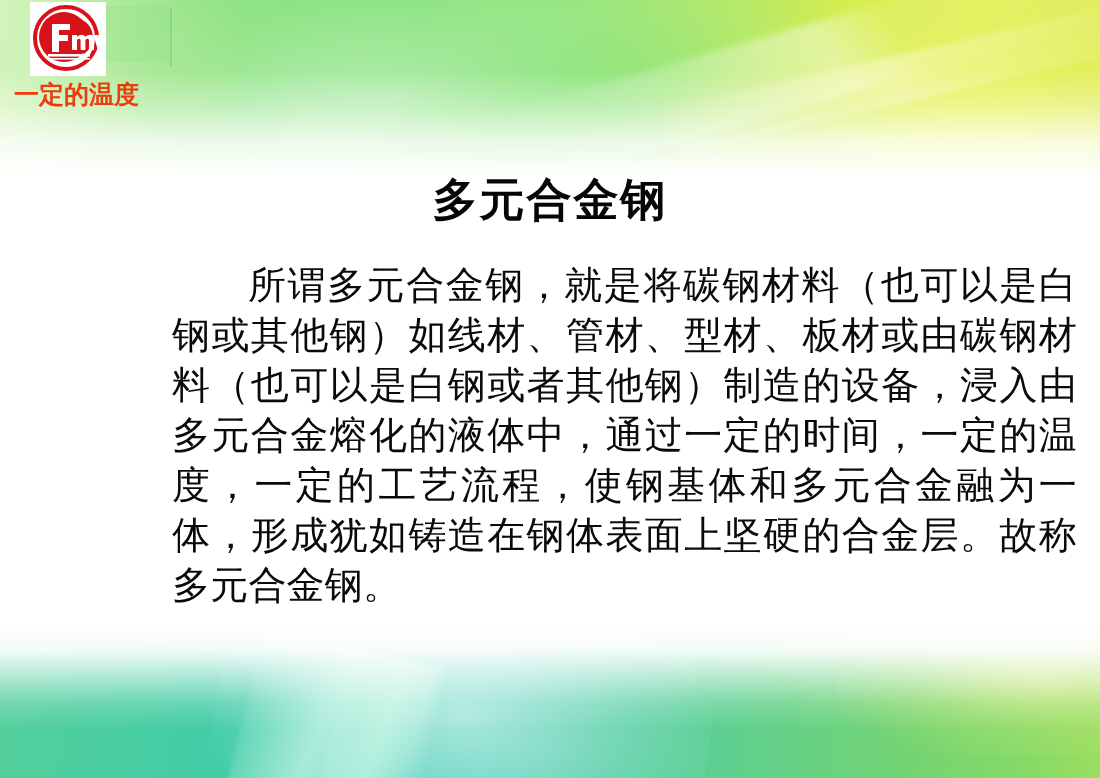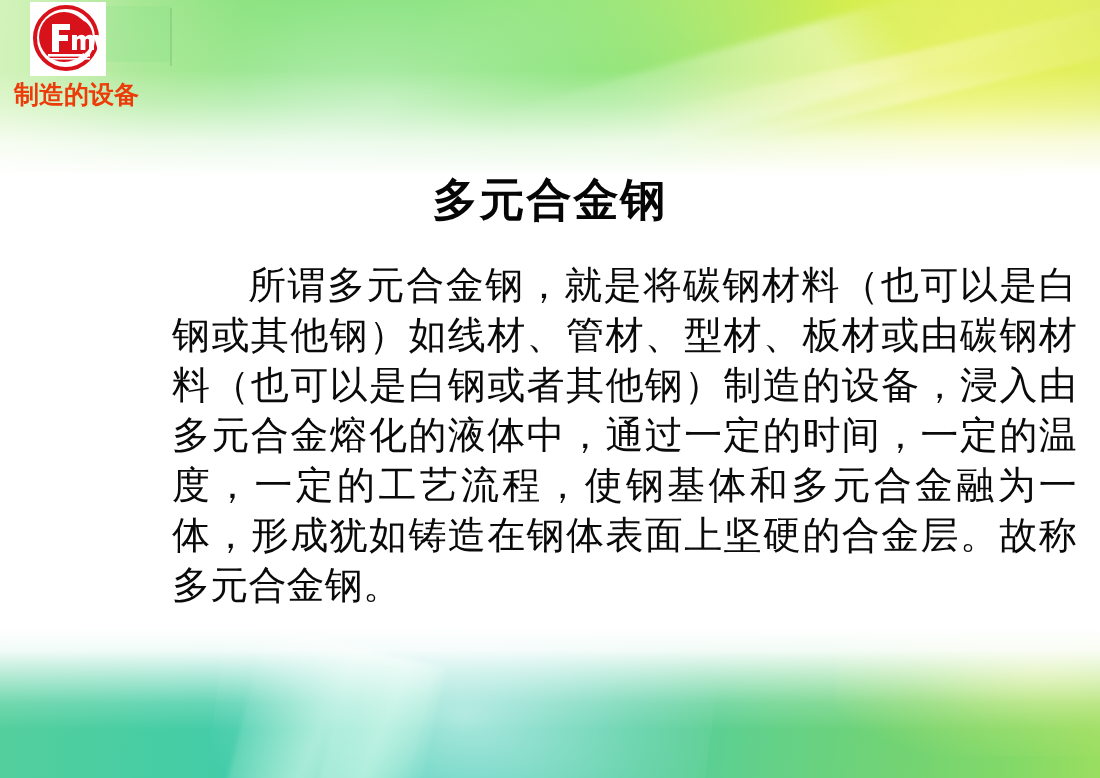--- a/index.html
+++ b/index.html
@@ -331,21 +331,21 @@
       <path d="M22 22 L40 22 L40 28 L29 28 L29 33 L38 33 L38 39 L29 39 L29 50 L22 50 Z" fill="#ffffff"></path>
 
       <path d="M42 33 L47 33 L47 35 C48.4 33.4 50 32.7 51.7 32.7 C53.4 32.7 54.6 33.4 55.2 34.8 C56.7 33.4 58.3 32.7 60 32.7 C62.6 32.7 64 34.3 64 37 L64 48 L59 48 L59 38.6 C59 37.3 58.4 36.7 57.4 36.7 C56.3 36.7 55.4 37.5 55.4 39.2 L55.4 48 L50.6 48 L50.6 38.6 C50.6 37.3 50 36.7 49 36.7 C47.9 36.7 47 37.5 47 39.2 L47 48 L42 48 Z" fill="#ffffff"></path>
       <path d="M63.5 33 L68.5 33 L71 42 L73.5 33 L78 33 L72 52 C71 55.5 69.4 57 66.4 57 C65.4 57 64.6 56.8 63.9 56.5 L64.6 52.6 C65.1 52.8 65.5 52.9 66 52.9 C67 52.9 67.6 52.4 68 51.2 L68.4 50 L63.5 33 Z" fill="#ffffff"></path>
 
       <rect x="18" y="52" width="42" height="2.6" fill="#ffffff"></rect>
       <rect x="18" y="56" width="42" height="1.6" fill="#ffffff"></rect>
     </svg>
   </div>
 
-  <div class="brand-name">制造的设备</div>
+  <div class="brand-name">一定的温度</div>
 
   <div class="content">
     <div class="slide-title">多元合金钢</div>
     <div class="body-text">所谓多元合金钢，就是将碳钢材料（也可以是白钢或其他钢）如线材、管材、型材、板材或由碳钢材料（也可以是白钢或者其他钢）制造的设备，浸入由多元合金熔化的液体中，通过一定的时间，一定的温度，一定的工艺流程，使钢基体和多元合金融为一体，形成犹如铸造在钢体表面上坚硬的合金层。故称多元合金钢。</div>
   </div>
 
   <div class="bottom-banner">
     <div class="bb-base"></div>
     <div class="bb-softlight"></div>
     <div class="bb-ray"></div>

